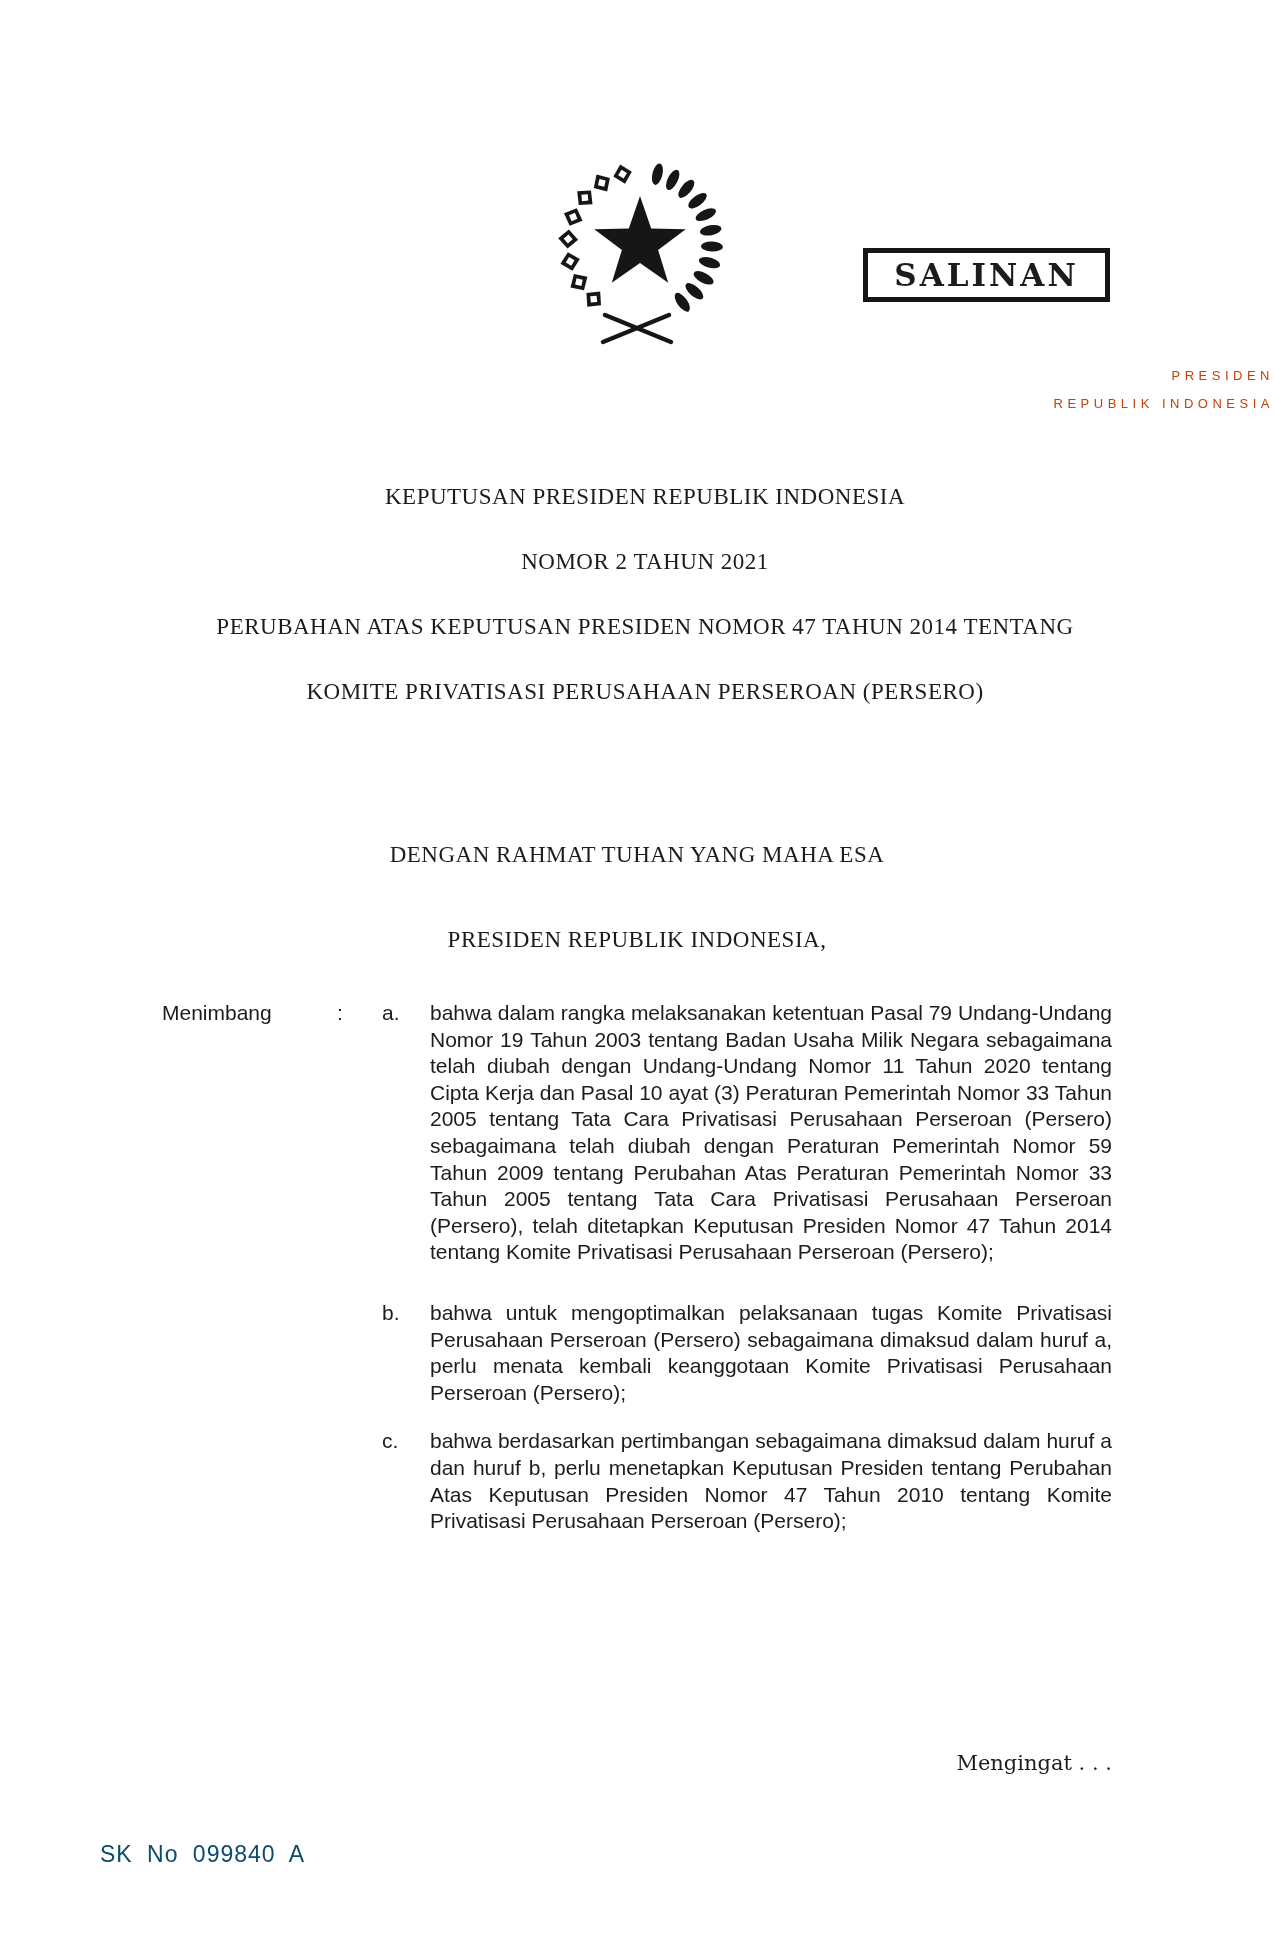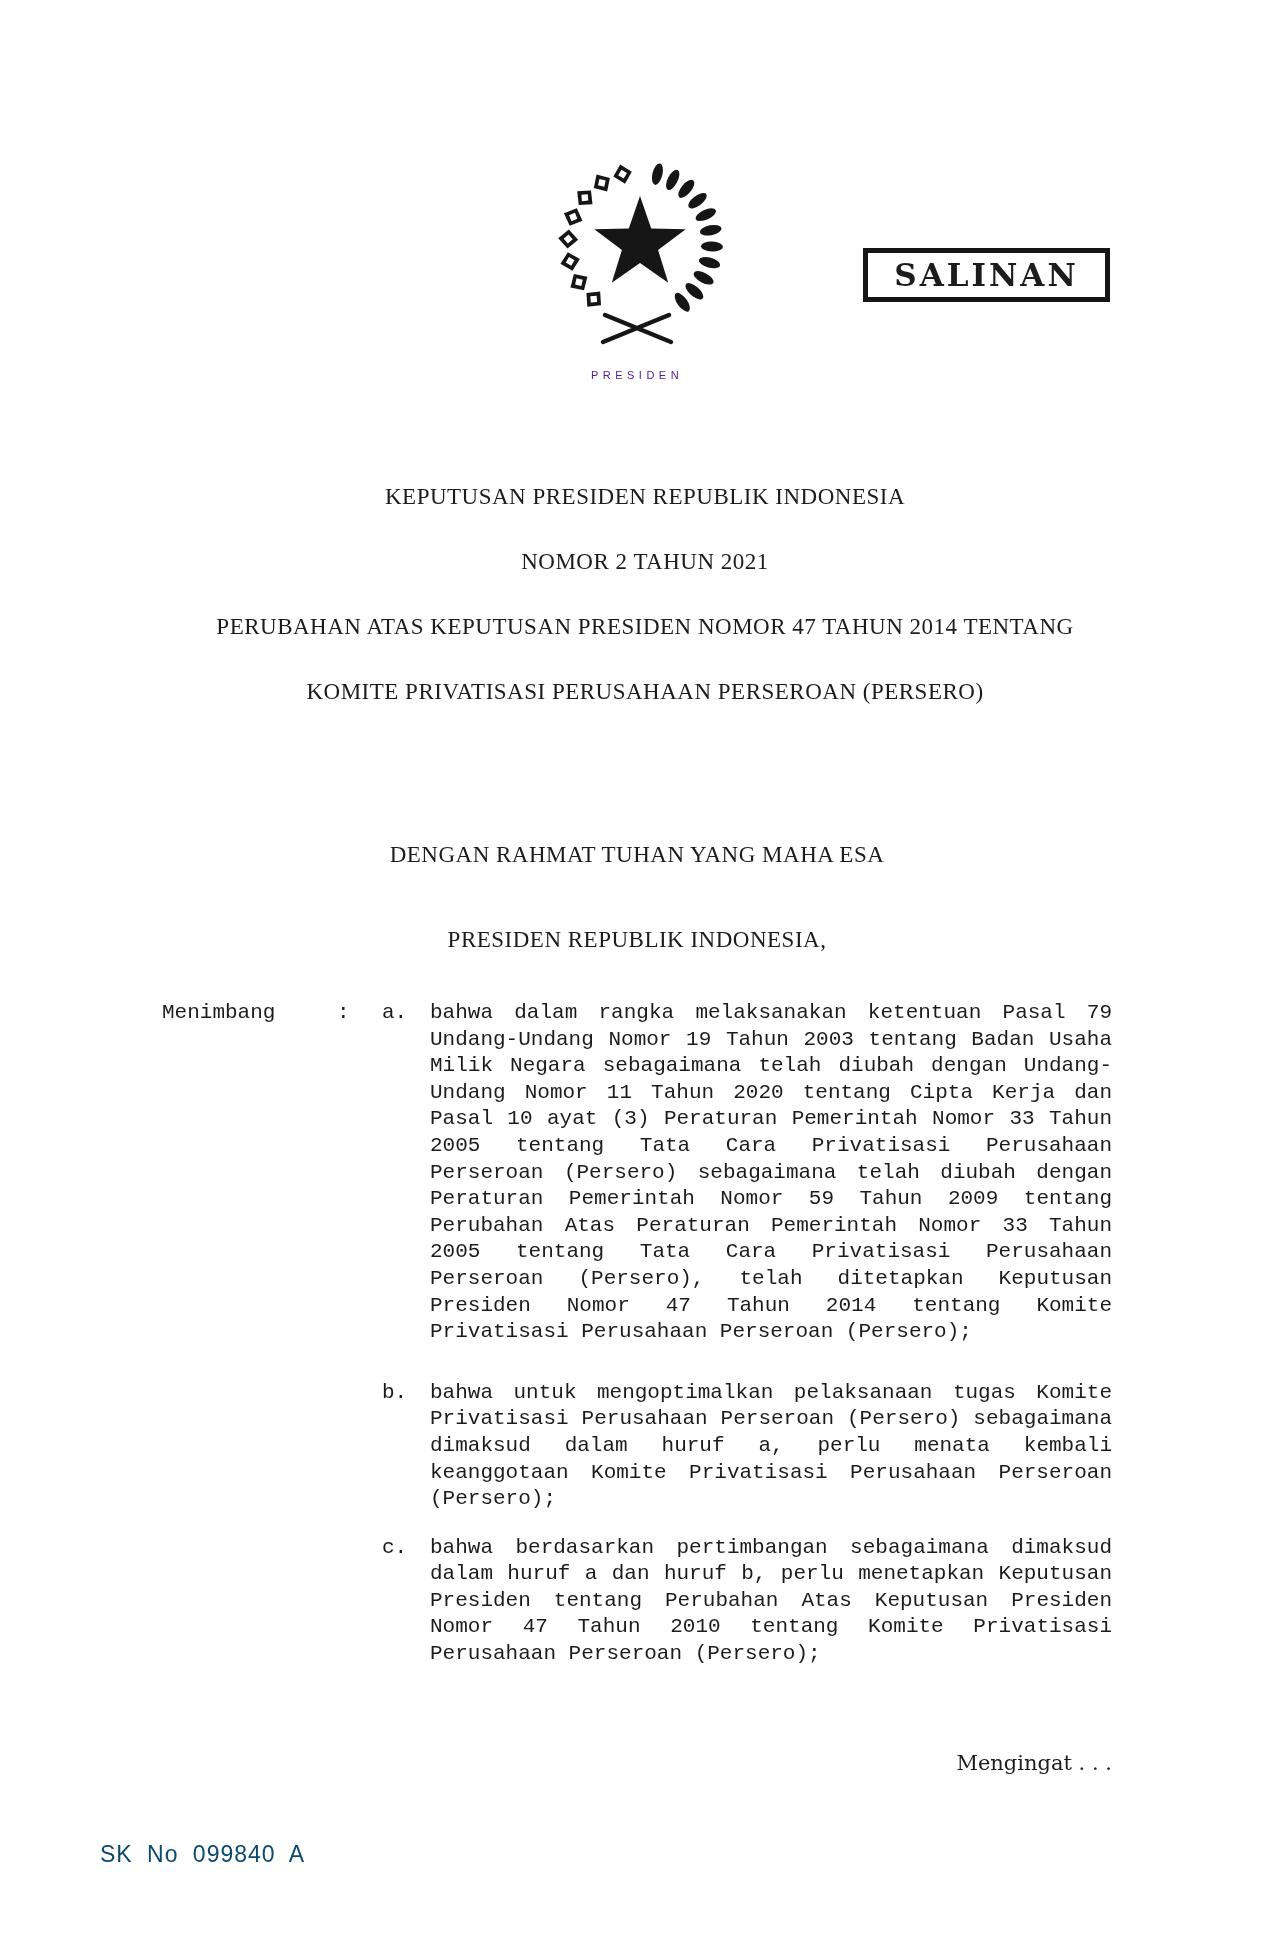--- a/index.html
+++ b/index.html
@@ -18,24 +18,24 @@
   .stamp{
     position:absolute;left:863px;top:248px;width:247px;height:54px;
     box-sizing:border-box;border:5px solid #161616;
     display:flex;align-items:center;justify-content:center;
     font-family:"DejaVu Serif", serif;font-weight:bold;
     font-size:31px;letter-spacing:3px;
   }
   
   .letterhead{
     position:absolute;left:0;top:367px;width:100%;
-    text-align:center;
+    text-align:right;
     font-family:"Liberation Sans", sans-serif;
-    font-size:11px;letter-spacing:4.5px;line-height:17px;
-    color:#4c1d95;
+    font-size:13px;letter-spacing:4.5px;line-height:17px;
+    color:#c2410c;
   }
   .letterhead .lh2{margin-top:11px;}
   
   .doc-title{
     position:absolute;left:8px;top:485px;width:100%;
     text-align:center;
     font-family:"Liberation Serif", serif;
     font-size:23px;line-height:23px;letter-spacing:0.5px;
   }
   .doc-title .tline{margin-bottom:42px;}
@@ -43,21 +43,21 @@
   .preamble{
     position:absolute;left:0;top:843px;width:100%;
     text-align:center;
     font-family:"Liberation Serif", serif;
     font-size:23px;line-height:23px;letter-spacing:0.5px;
   }
   .preamble .inv{margin-bottom:62px;}
   
   .considering{
     position:absolute;left:162px;top:1000px;width:950px;
-    font-family:Liberation Mono, monospace;
+    font-family:Liberation Sans, sans-serif;
     font-size:21px;line-height:26.6px;
   }
   .consider-row{display:grid;grid-template-columns:175px 45px 48px 682px;}
   .consider-row .cell-label{text-align:left;}
   .consider-row .cell-colon{text-align:left;}
   .consider-row .cell-marker{text-align:left;}
   .consider-row .cell-text{text-align:justify;}
   .row-b{margin-top:34px;}
   .row-c{margin-top:22px;}
   
@@ -117,20 +117,21 @@
       <path d="M58,190 L124,163 M60,163 L126,190" stroke="#161616" stroke-width="4.5" fill="none" stroke-linecap="round"></path>
     </svg>
   </div>
 
   <div class="stamp">
     <span>SALINAN</span>
   </div>
 
   <div class="letterhead">
     <div class="lh1">PRESIDEN</div>
+    <div class="lh2">REPUBLIK INDONESIA</div>
   </div>
 
   <div class="doc-title">
     <div class="tline">KEPUTUSAN PRESIDEN REPUBLIK INDONESIA</div>
     <div class="tline">NOMOR 2 TAHUN 2021</div>
     <div class="tline">PERUBAHAN ATAS KEPUTUSAN PRESIDEN NOMOR 47 TAHUN 2014 TENTANG</div>
     <div class="tline">KOMITE PRIVATISASI PERUSAHAAN PERSEROAN (PERSERO)</div>
   </div>
 
   <div class="preamble">

